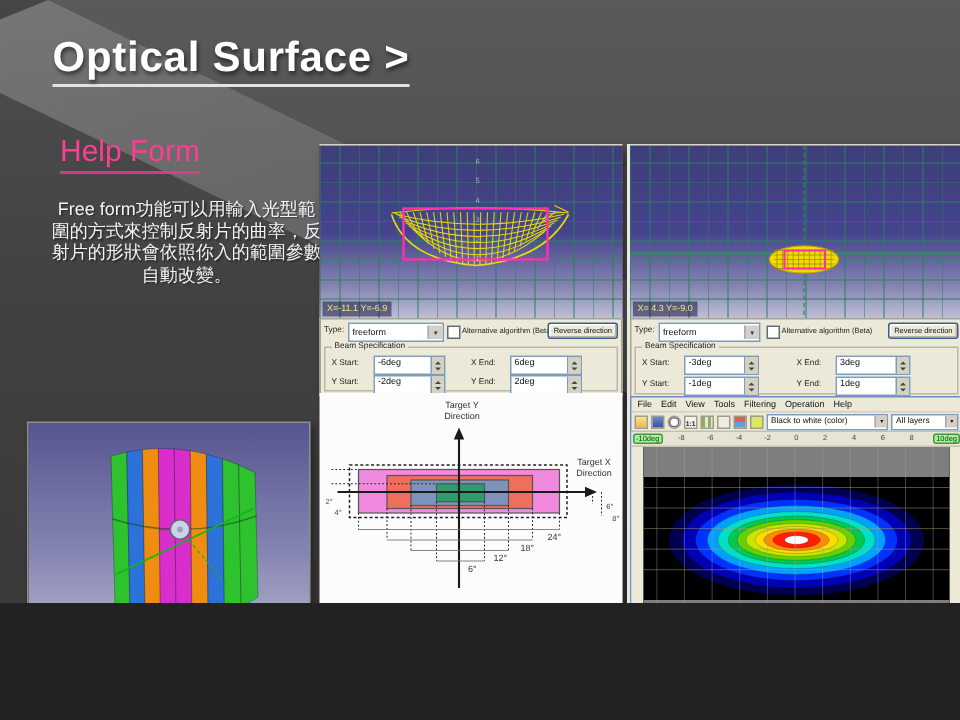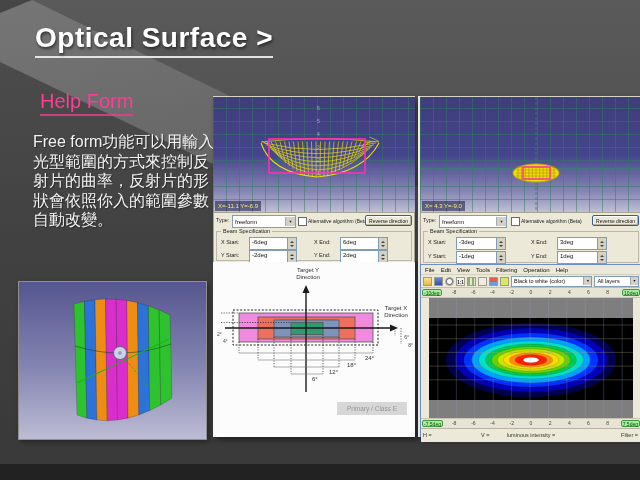--- a/index.html
+++ b/index.html
@@ -1,32 +1,32 @@
 <!DOCTYPE html>
 <html><head>
 <meta charset="utf-8">
 <style>
   html,body{margin:0;padding:0;background:#222;}
-  .slide{position:relative;width:640px;height:464px;overflow:hidden;
+  .slide{position:relative;width:640px;height:402px;overflow:hidden;
     font-family:"Liberation Sans",sans-serif;
     background:linear-gradient(180deg,#5a5a5a 0%,#4a4a4a 55%,#424242 100%);}
   .band-a{position:absolute;inset:0;pointer-events:none;
     background:linear-gradient(135deg,rgba(255,255,255,.17),rgba(255,255,255,.05));
     clip-path:polygon(32px 0,640px 295px,640px 368px,0 62px,0 13px);}
   .band-b{position:absolute;inset:0;pointer-events:none;background:rgba(0,0,0,.12);
     clip-path:polygon(0 62px,640px 368px,640px 480px,0 480px);}
   .corner{position:absolute;inset:0;pointer-events:none;background:rgba(0,0,0,.22);
     clip-path:polygon(0 0,32px 0,0 13px);}
   .title{position:absolute;left:35px;top:22px;margin:0;font-size:28px;font-weight:bold;
     color:#fff;letter-spacing:.5px;border-bottom:2px solid #e3e3e3;padding-bottom:2px;
     text-shadow:1px 2px 3px rgba(0,0,0,.55);}
   .tag{position:absolute;left:40px;top:90px;font-size:20px;color:#ff3d94;
     border-bottom:2px solid rgba(230,60,140,.85);padding-bottom:1px;}
-  .bodytext{position:absolute;left:33px;top:132px;width:183px;margin:0;font-size:16px;
-    line-height:1.22;color:#f3f3f3;text-shadow:1px 1px 1px rgba(0,0,0,.4);}
+  .bodytext{position:absolute;left:33px;top:132px;width:183px;margin:0;font-size:12px;
+    line-height:1.22;color:#f3f3f3;text-shadow:1px 1px 1px rgba(0,0,0,.4);text-align:center;}
   .cad{position:absolute;left:18px;top:281px;width:187px;height:157px;
     border:1px solid #8f8f8f;box-shadow:2px 2px 5px rgba(0,0,0,.4);}
   .cad svg{display:block;width:100%;height:100%;}
   .panel{position:absolute;top:96px;height:341px;box-shadow:3px 3px 6px rgba(0,0,0,.45);}
   .panelL{left:213px;width:202px;}
   .panelR{left:418px;width:222px;border-left:2px solid #e8e8e2;}
   .vp{position:absolute;left:0;right:0;top:0;height:116px;overflow:hidden;border-top:1px solid #d8d4c6;
     background-image:
       repeating-linear-gradient(90deg, rgba(46,125,95,.5) 0 1px, transparent 1px 13px),
       repeating-linear-gradient(0deg, rgba(46,125,95,.5) 0 1px, transparent 1px 13px),

